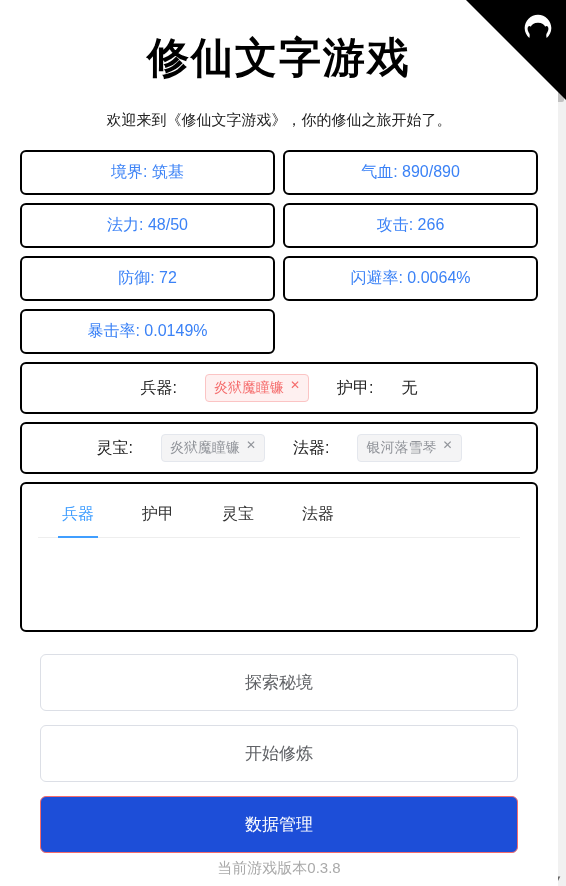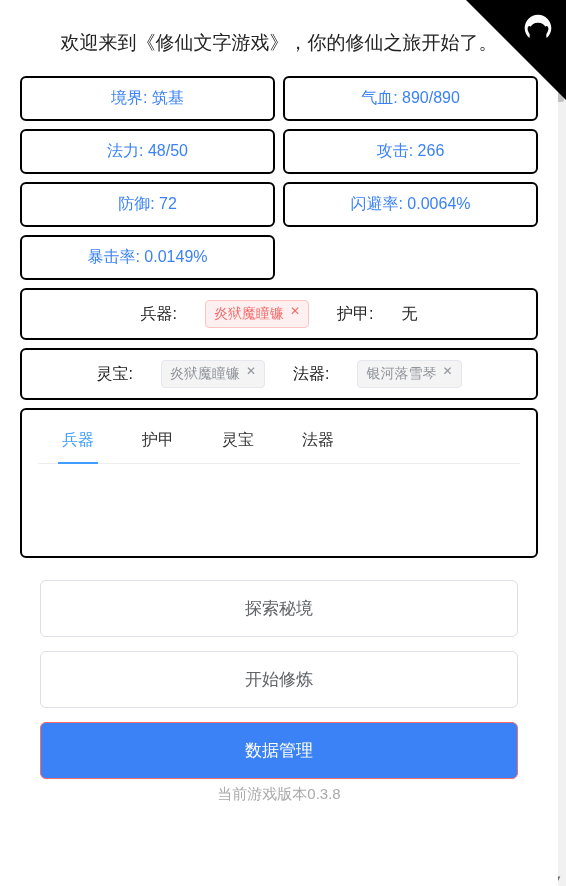--- a/index.html
+++ b/index.html
@@ -71,21 +71,21 @@
       fill: white;
     }
     .title {
       font-size: 42px;
       font-weight: 900;
       text-align: center;
       margin-bottom: 25px;
       letter-spacing: 2px;
     }
     .welcome {
-      font-size: 19px;
+      font-size: 15px;
       text-align: center;
       margin-bottom: 20px;
       color: #222;
     }
     .stats-grid {
       display: grid;
       grid-template-columns: 1fr 1fr;
       gap: 8px;
       margin-bottom: 8px;
     }
@@ -180,21 +180,21 @@
       padding: 16px;
       border: 1px solid #dcdfe6;
       border-radius: 6px;
       background: #fff;
       font-size: 17px;
       color: #606266;
       cursor: pointer;
       font-family: inherit;
     }
     .action-btn-danger {
-      background: #3b82f6;
+      background: #1d4ed8;
       color: #fff;
       border-color: #f56c6c;
     }
     .version {
       text-align: center;
       color: #aaa;
       font-size: 15px;
       margin-top: 6px;
     }
   </style>
@@ -208,20 +208,21 @@
     </svg>
 </div>
 
 <div class="scrollbar-track">
   <div class="scrollbar-arrow-up">▲</div>
   <div class="scrollbar-thumb"></div>
   <div class="scrollbar-arrow-down">▼</div>
 </div>
 
 <div class="main-container">
+  <h1 class="title">修仙文字游戏</h1>
   <p class="welcome">欢迎来到《修仙文字游戏》，你的修仙之旅开始了。</p>
 
   <div class="stats-grid">
     <div class="stat-box">
       <span>境界:</span>
       <span>筑基</span>
     </div>
     <div class="stat-box">
       <span>气血:</span>
       <span>890/890</span>

